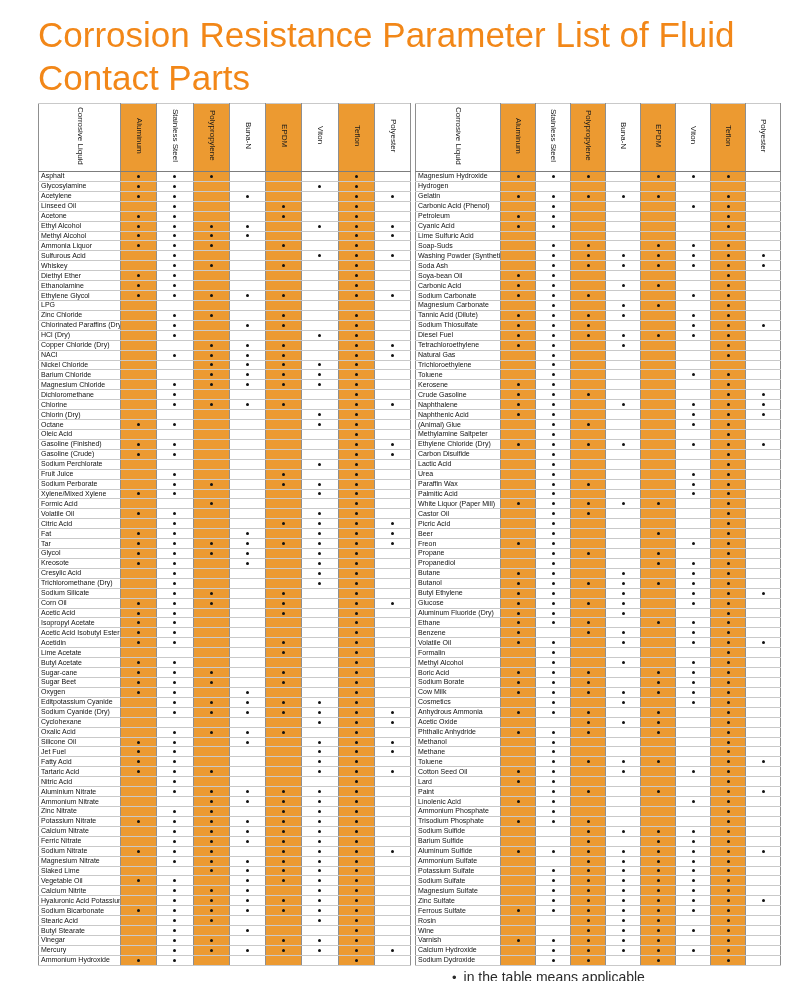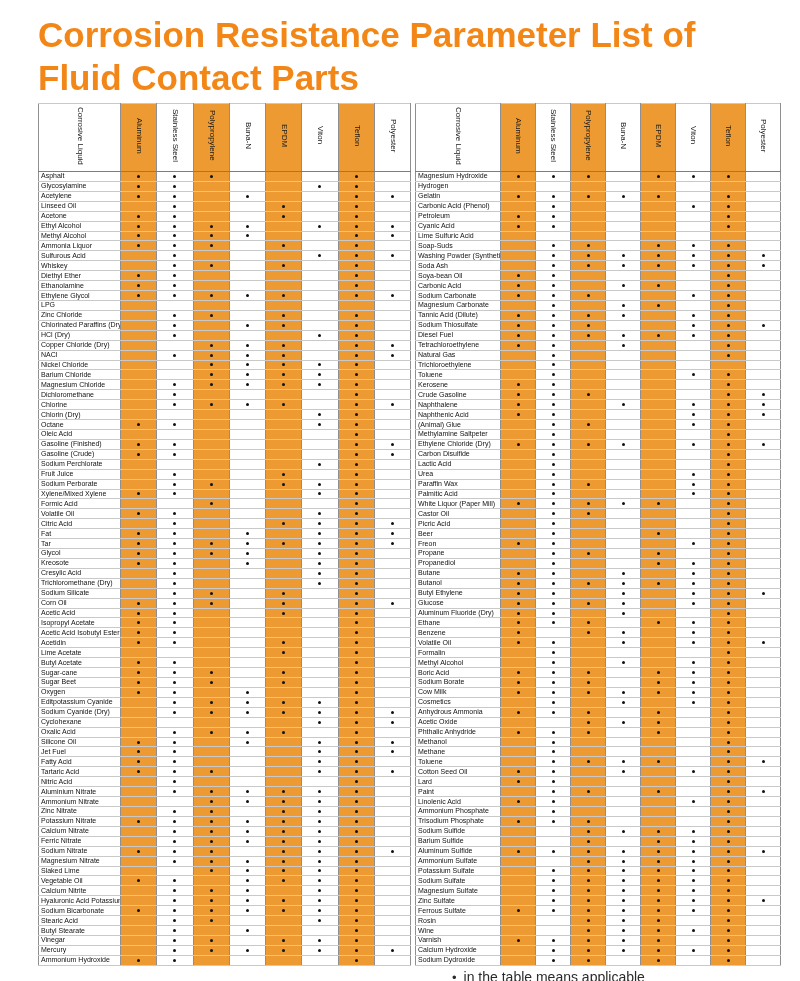--- a/index.html
+++ b/index.html
@@ -5,21 +5,21 @@
   * { box-sizing: border-box; }
   html, body { margin: 0; padding: 0; }
   body {
     width: 800px; height: 981px; overflow: hidden; position: relative;
     background: #ffffff;
     font-family: "Liberation Sans", "DejaVu Sans", sans-serif;
     --accent: #f28718; --orange: #ec9a31; --dot: #111111;
   }
   .title {
     position: absolute; left: 38px; top: 14px; width: 748px; margin: 0;
-    font-size: 35px; font-weight: 700; line-height: 1.22;
+    font-size: 35px; font-weight: 400; line-height: 1.22;
     color: var(--accent); letter-spacing: 0;
   }
   .ctable {
     position: absolute; top: 103px;
     border-collapse: collapse; table-layout: fixed; background: #fff;
     border: 1px solid #7d7d7d;
   }
   .ctable.left  { left: 38px;  width: 372px; }
   .ctable.right { left: 415px; width: 365px; }
   .ctable th, .ctable td {

